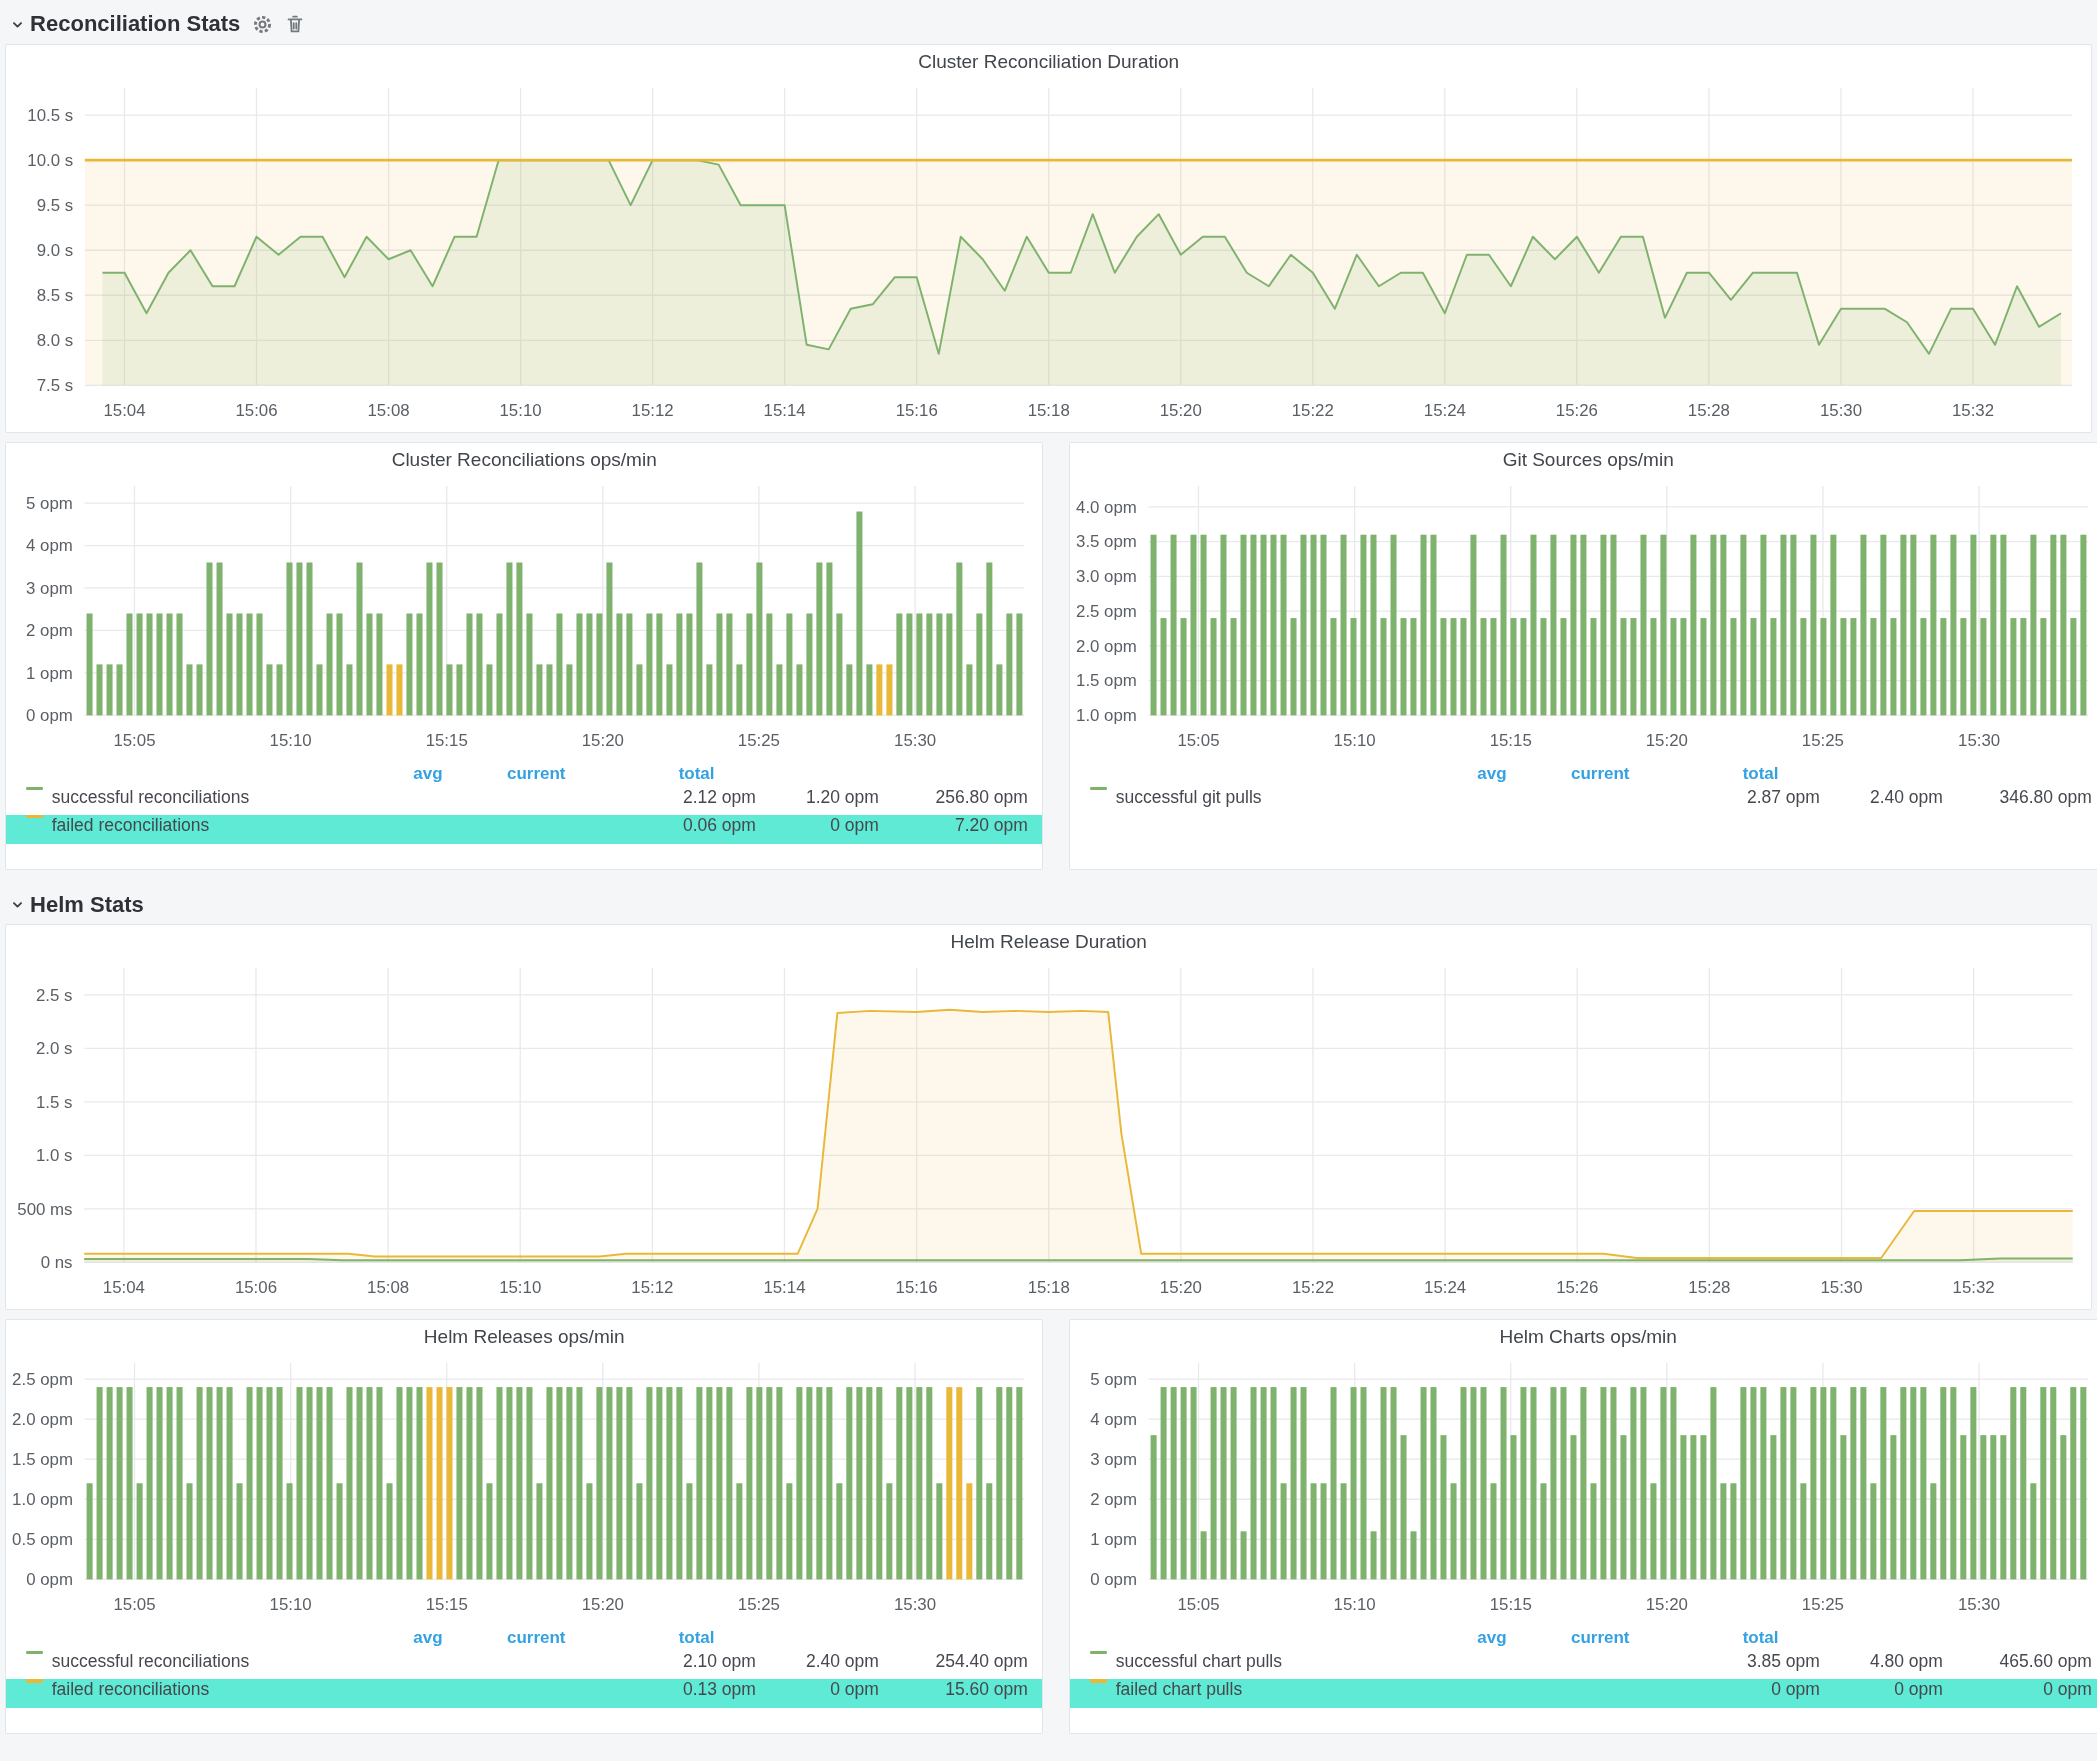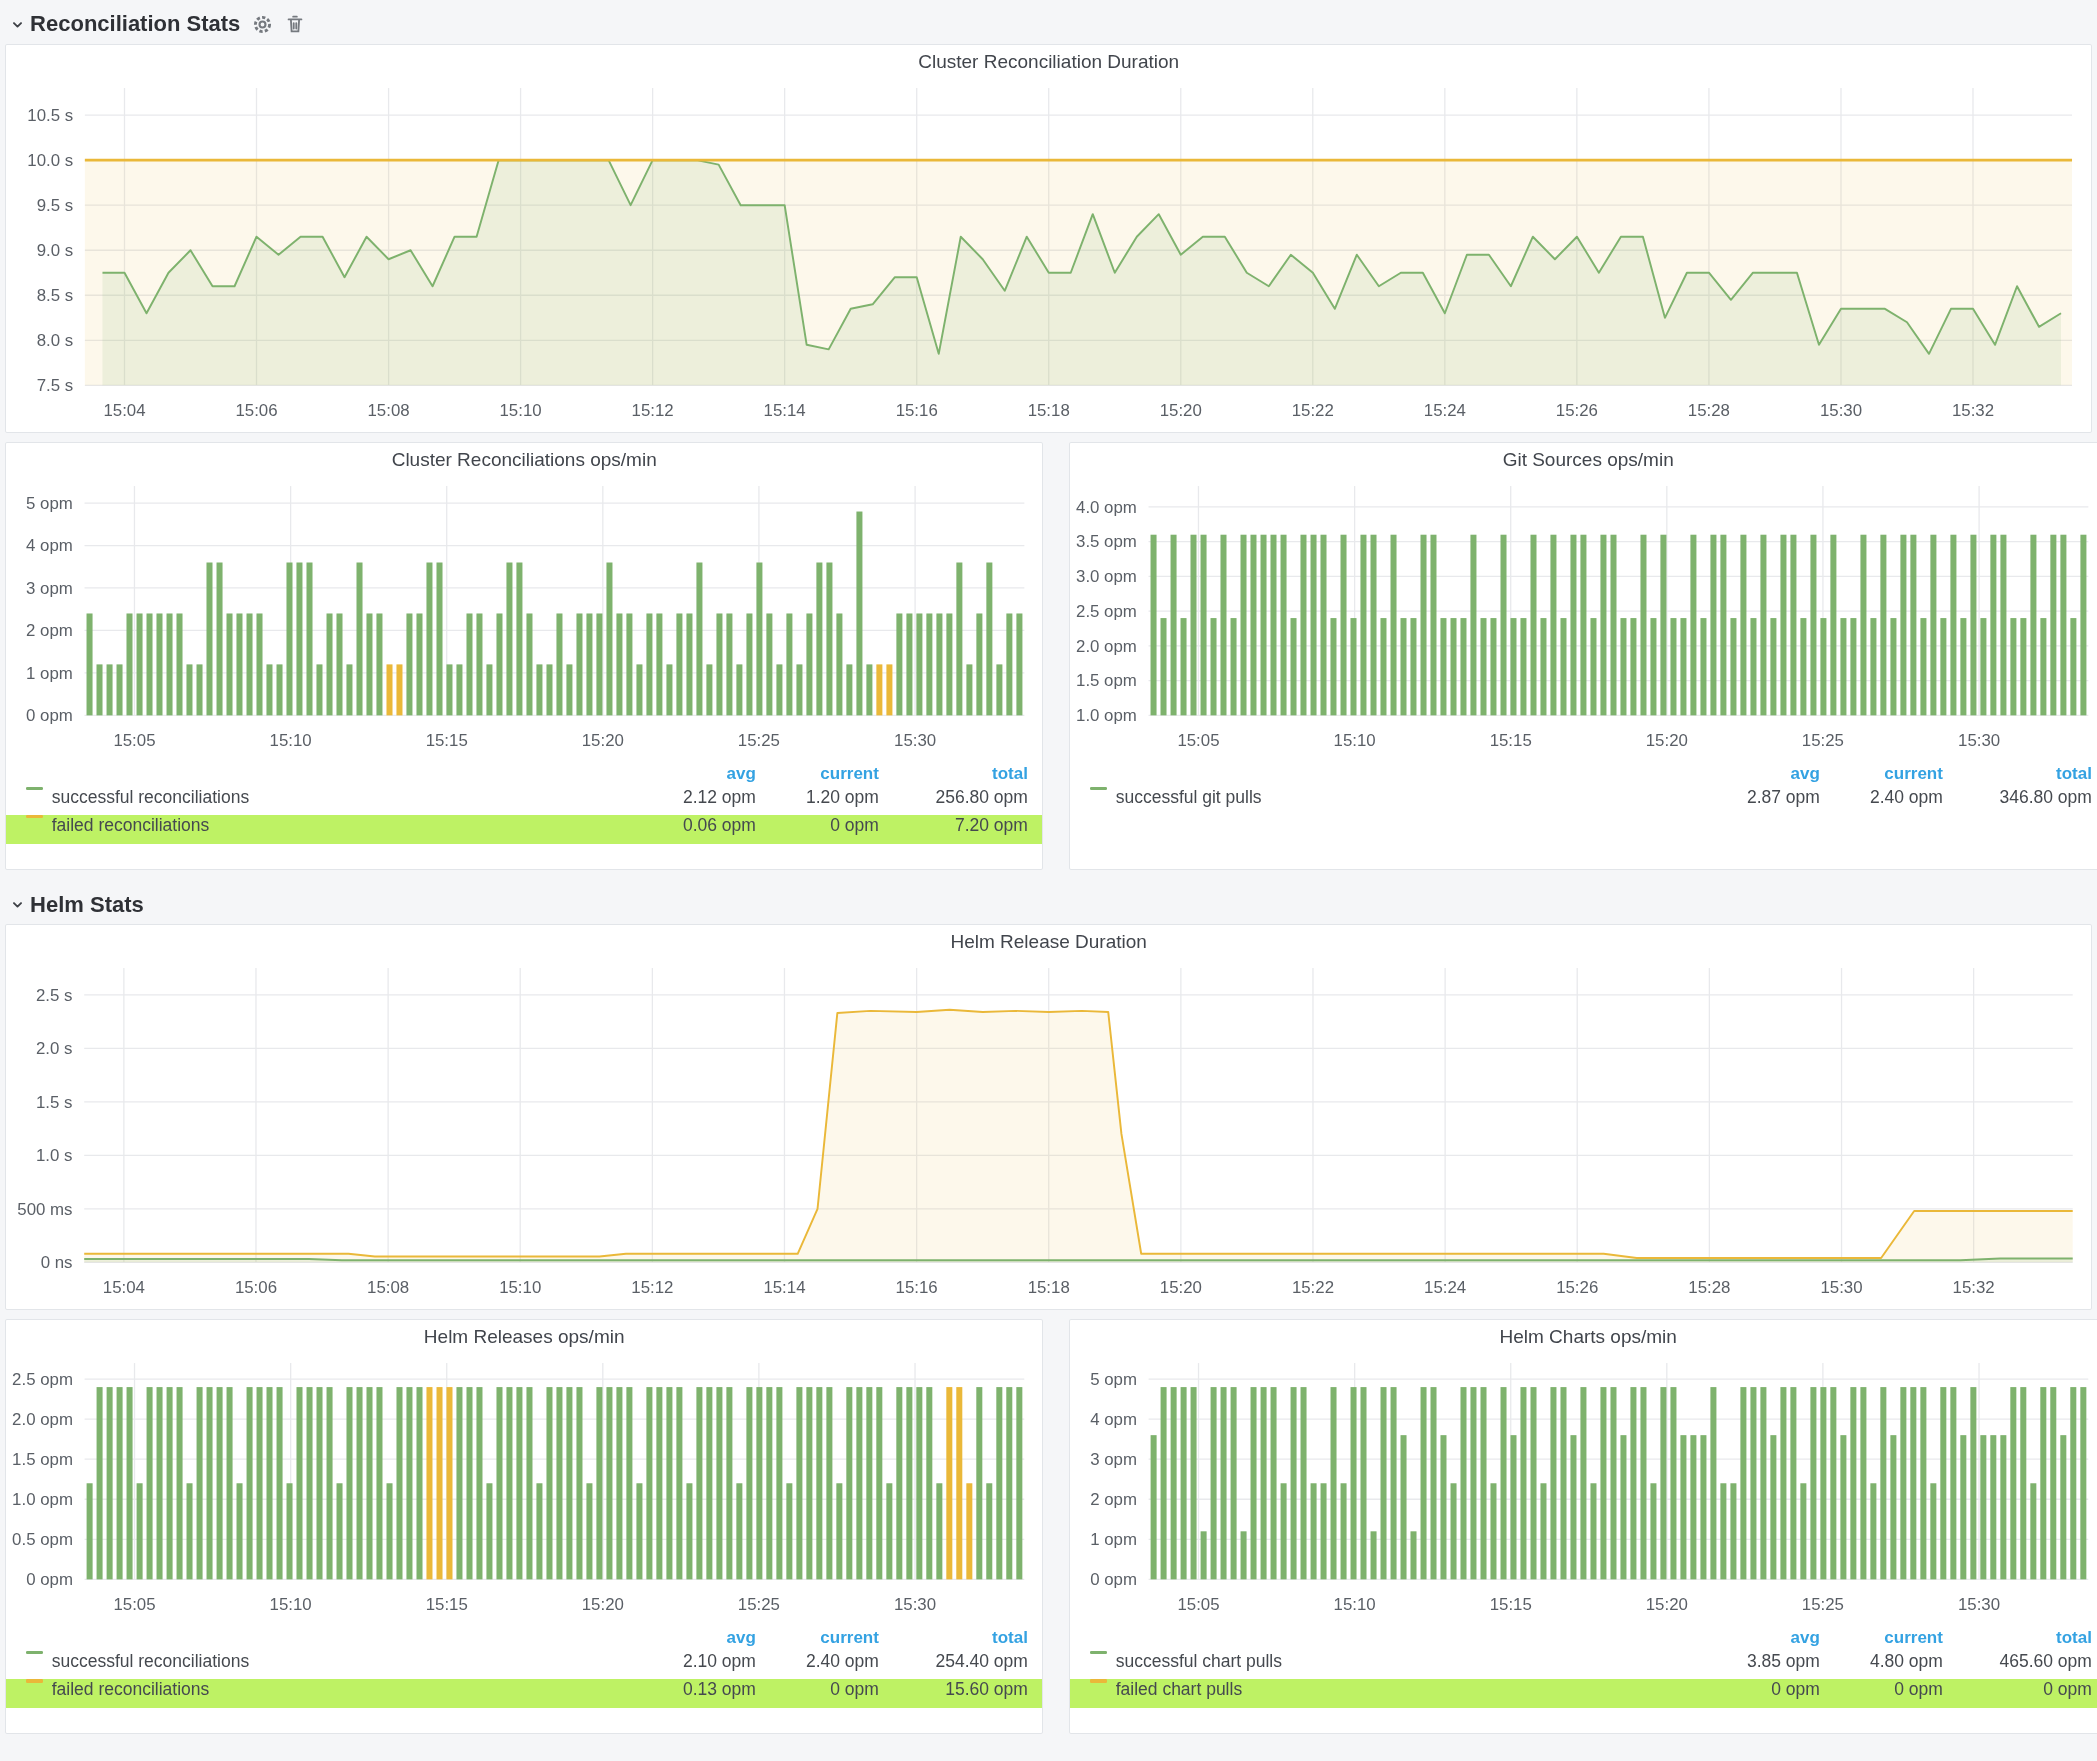--- a/index.html
+++ b/index.html
@@ -9,27 +9,27 @@
   .chev svg{display:block;}
   .hicon{display:inline-flex;align-items:center;justify-content:center;width:28.5px;height:28.5px;cursor:pointer;}
   .panel{background:#ffffff;border:0.6px solid #e2e5e9;border-radius:1.9px;box-sizing:border-box;}
   .panel.full{width:2087px;}
   .panel.half{width:1038px;}
   .row{display:flex;gap:26px;margin-top:9px;}
   .panel-title{height:34px;line-height:34px;text-align:center;font-size:19px;font-weight:500;color:#41454c;cursor:pointer;}
   svg.chart{display:block;}
   svg.chart text.tick{font-family:"Liberation Sans",sans-serif;font-size:26px;fill:#5a5f66;}
   .legend{padding:0 0 3.9px 0;}
-  .legend-head{display:flex;justify-content:flex-end;align-items:center;height:25px;padding-right:14.3px;}
+  .legend-head{display:flex;justify-content:center;align-items:center;height:25px;padding-right:14.3px;}
   .legend-head a{display:inline-block;text-align:right;font-size:17px;font-weight:bold;color:#34a2e2;text-decoration:none;cursor:pointer;}
   .legend-head a:nth-child(1){width:123px;}
   .legend-head a:nth-child(2){width:123px;}
   .legend-head a:nth-child(3){width:149px;}
   .legend-row{display:flex;align-items:flex-start;height:28.5px;padding:0 14.3px 0 19.5px;cursor:pointer;}
-  .legend-row.alt{background:#bef264;}
+  .legend-row.alt{background:#5eead4;}
   .dash{display:inline-block;width:17px;height:3.2px;border-radius:1.3px;margin-right:9px;flex:none;}
   .dash.green{background:#7EB26D;}
   .dash.orange{background:#EAB839;}
   .lname{flex:1;font-size:17.5px;color:#45494f;}
   .lval{width:123px;text-align:right;font-size:17.5px;color:#45494f;}
   .lval.tot{width:149px;}
   .sp{height:15.6px;}
 </style>
 </head>
 <body>

